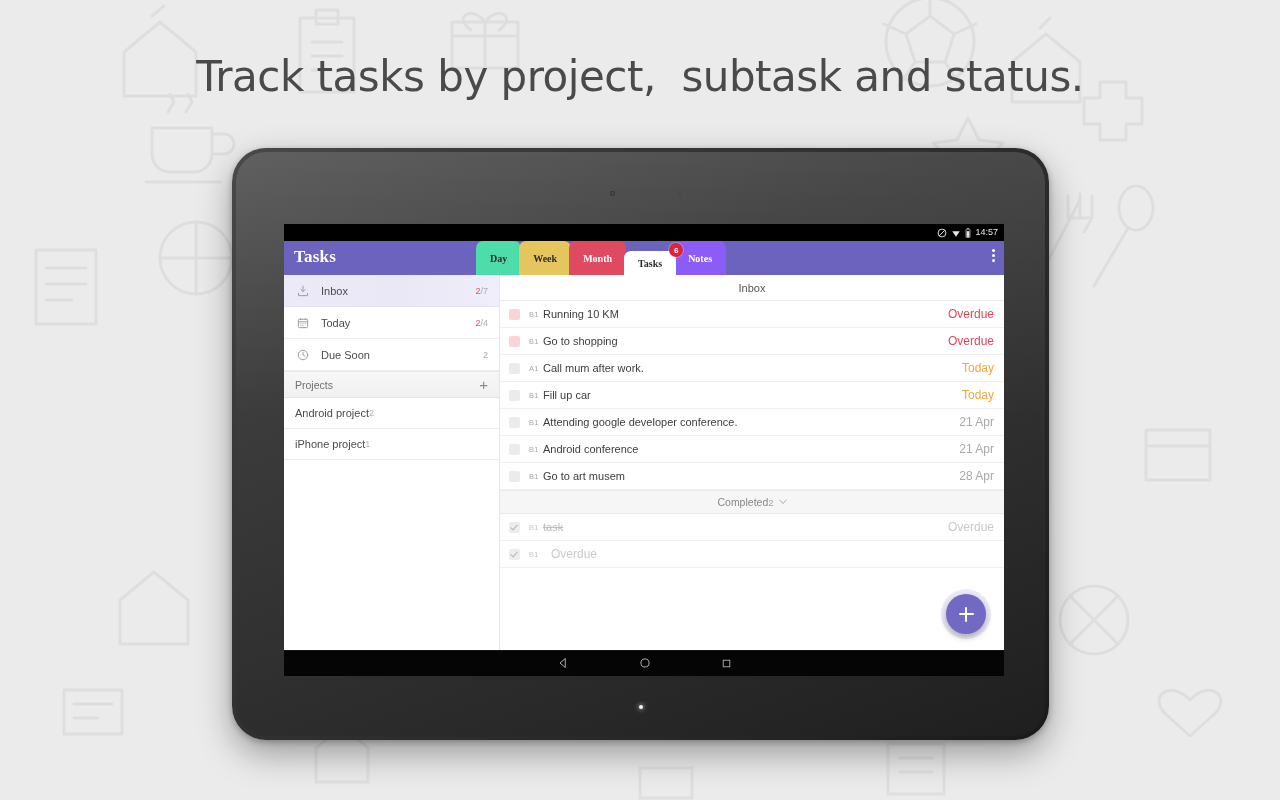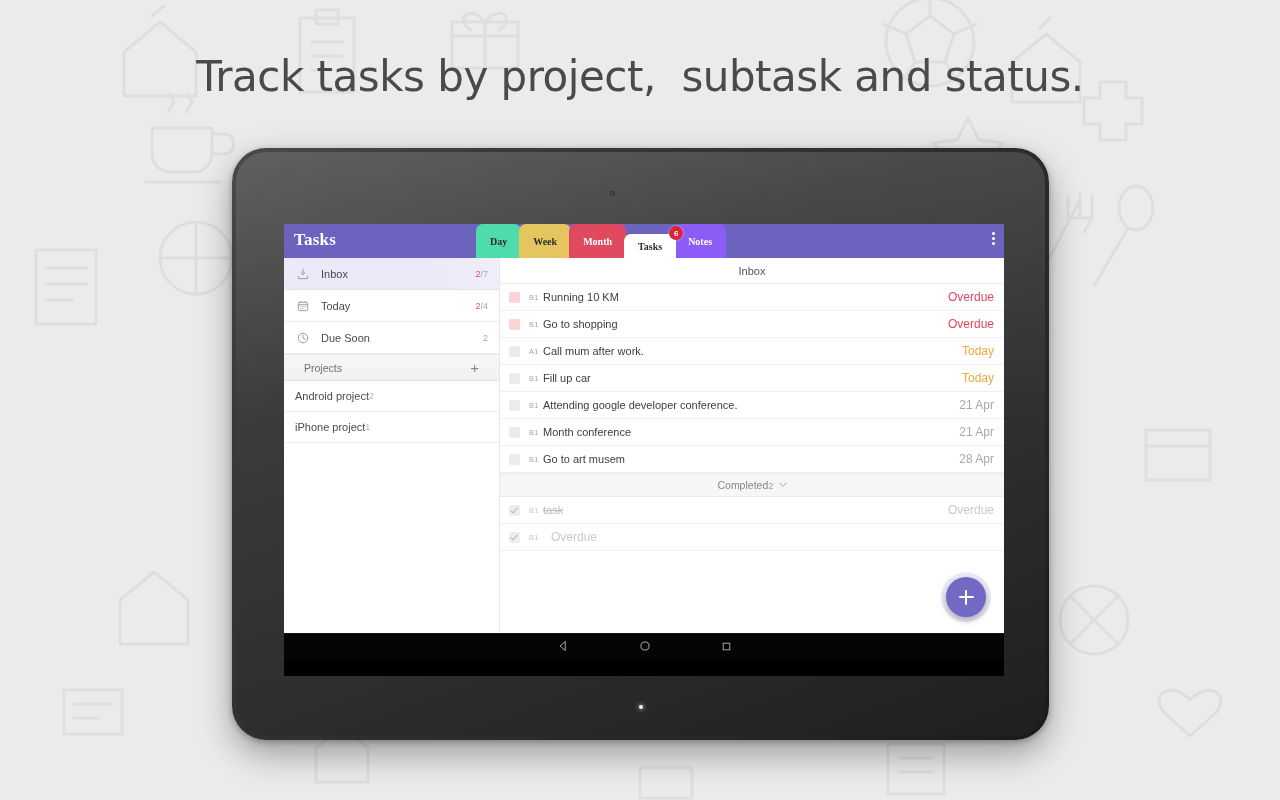--- a/index.html
+++ b/index.html
@@ -189,21 +189,21 @@
     color: #9a9a9a;
   }
   .side-row .s-label { flex: 1; }
   .side-row .s-count {
     font-size: 9px; color: #a9a9a9;
   }
   .side-row .s-count .hi { color: #e0526a; }
   .side-head {
     height: 27px;
     display:flex; align-items:center; justify-content:space-between;
-    padding: 0 20px;
+    padding: 0 11px;
     background: linear-gradient(180deg,#f7f7f7,#f1f1f1);
     border-top: 1px solid #e8e8e8;
     border-bottom: 1px solid #e4e4e4;
     font-size: 10.5px; color: #6f6f6f;
   }
   .side-head .plus {
     color:#8a8a8a; font-size:15px; line-height:1; cursor:pointer;
     font-weight: 300;
   }
   .side-proj {
@@ -361,20 +361,35 @@
 
 <div class="tablet">
   <div class="tablet-inner">
     <div class="bezel-sheen"></div>
     <div class="camera"></div>
     <div class="sensor"></div>
     <div class="led"></div>
 
     <div class="screen">
 
+      <div class="statusbar">
+        <svg class="sb-icon" width="10" height="10" viewBox="0 0 16 16">
+          <circle cx="8" cy="8" r="6.3" fill="none" stroke="#e4e4e4" stroke-width="1.5"></circle>
+          <line x1="3.6" y1="12.4" x2="12.4" y2="3.6" stroke="#e4e4e4" stroke-width="1.5"></line>
+        </svg>
+        <svg class="sb-icon" width="10" height="10" viewBox="0 0 16 16">
+          <path d="M2 5 L8 14 L14 5 Z" fill="#e4e4e4"></path>
+        </svg>
+        <svg class="sb-icon" width="6" height="10" viewBox="0 0 8 16">
+          <rect x="2.6" y="0.4" width="2.8" height="1.4" fill="#e4e4e4"></rect>
+          <rect x="0.8" y="1.8" width="6.4" height="13.4" rx="0.8" fill="none" stroke="#e4e4e4" stroke-width="1"></rect>
+          <rect x="1.8" y="5" width="4.4" height="9.2" fill="#e4e4e4"></rect>
+        </svg>
+        <span class="clock">14:57</span>
+      </div>
 
       <div class="appbar">
         <div class="app-title">Tasks</div>
 
         <div class="tabs">
           <div class="tab t-day">
               <span>Day</span>
             </div>
           <div class="tab t-week">
               <span>Week</span>
@@ -488,21 +503,21 @@
           <div class="task-row">
             <span class="cbox"></span>
             <span class="prio">B1</span>
             <span class="t-name">Attending google developer conference.</span>
             <span class="t-due due-date">21 Apr</span>
           </div>
 
           <div class="task-row">
             <span class="cbox"></span>
             <span class="prio">B1</span>
-            <span class="t-name">Month conference</span>
+            <span class="t-name">Android conference</span>
             <span class="t-due due-date">21 Apr</span>
           </div>
 
           <div class="task-row">
             <span class="cbox"></span>
             <span class="prio">B1</span>
             <span class="t-name">Go to art musem</span>
             <span class="t-due due-date">28 Apr</span>
           </div>
 

